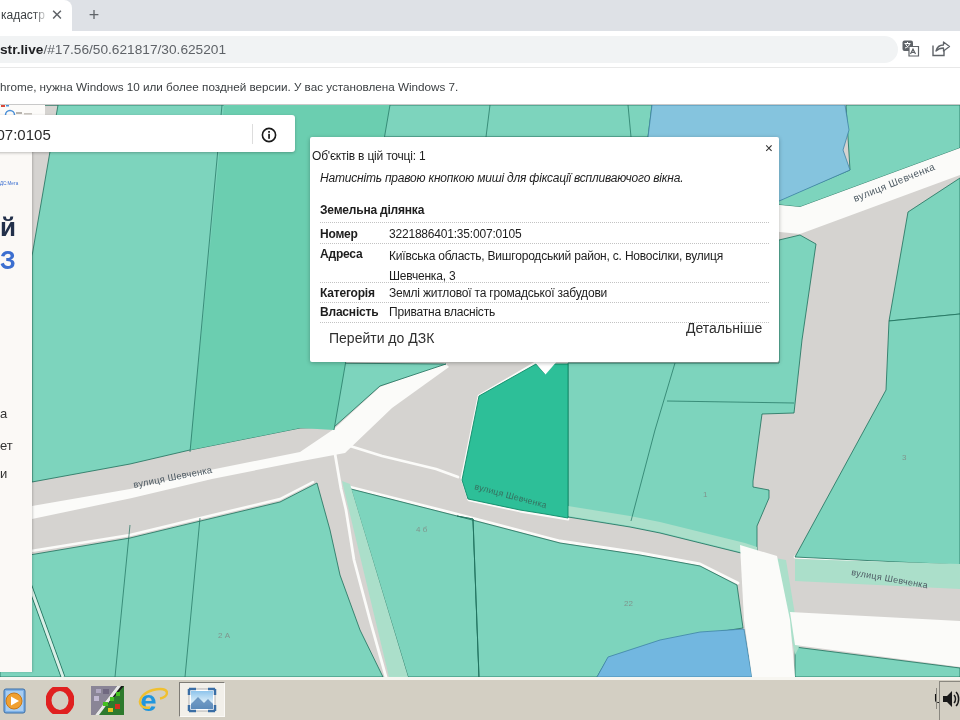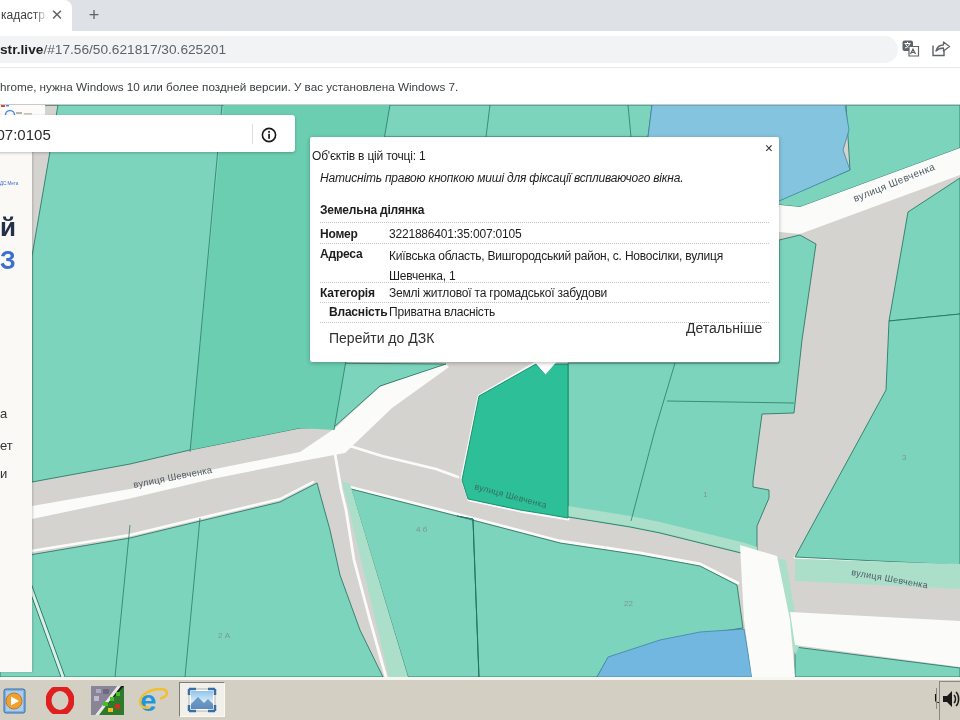--- a/index.html
+++ b/index.html
@@ -164,26 +164,26 @@
   <div id="popup" class="abs"></div>
   <div id="popclose" class="abs">✕</div>
   <div class="pp" style="left:312px;top:149px;">Об'єктів в цій точці: 1</div>
   <div class="pp" style="left:320px;top:171px;font-style:italic;">Натисніть правою кнопкою миші для фіксації вспливаючого вікна.</div>
   <div class="pp" style="left:320px;top:203px;font-weight:bold;">Земельна ділянка</div>
   <div class="dot" style="left:320px;top:222px;width:449px;"></div>
   <div class="pp" style="left:320px;top:227px;font-weight:bold;">Номер</div>
   <div class="pp" style="left:389px;top:227px;">3221886401:35:007:0105</div>
   <div class="dot" style="left:320px;top:243px;width:449px;"></div>
   <div class="pp" style="left:320px;top:247px;font-weight:bold;">Адреса</div>
-  <div class="pp" style="left:389px;top:247px;width:360px;white-space:normal;line-height:19.5px;">Київська область, Вишгородський район, с. Новосілки, вулиця Шевченка, 1</div>
+  <div class="pp" style="left:389px;top:247px;width:360px;white-space:normal;line-height:19.5px;">Київська область, Вишгородський район, с. Новосілки, вулиця Шевченка, 3</div>
   <div class="dot" style="left:320px;top:282px;width:449px;"></div>
   <div class="pp" style="left:320px;top:286px;font-weight:bold;">Категорія</div>
   <div class="pp" style="left:389px;top:286px;">Землі житлової та громадської забудови</div>
   <div class="dot" style="left:320px;top:302px;width:449px;"></div>
-  <div class="pp" style="left:320px;top:305px;font-weight:bold;margin-left:9px;">Власність</div>
+  <div class="pp" style="left:320px;top:305px;font-weight:bold;">Власність</div>
   <div class="pp" style="left:389px;top:305px;">Приватна власність</div>
   <div class="dot" style="left:320px;top:322px;width:449px;"></div>
   <div class="pp" style="left:329px;top:330px;font-size:14px;letter-spacing:0;color:#2f2f2f;">Перейти до ДЗК</div>
   <div class="pp" style="left:686px;top:320px;font-size:14px;letter-spacing:0;color:#2f2f2f;">Детальніше</div>
 
   <div id="tabbar" class="abs"></div>
   <div id="tab" class="abs"></div>
   <div id="tabtitle" class="abs">кадастр</div>
   <div id="tabfade" class="abs"></div>
   <div id="tabclose" class="abs">✕</div>

